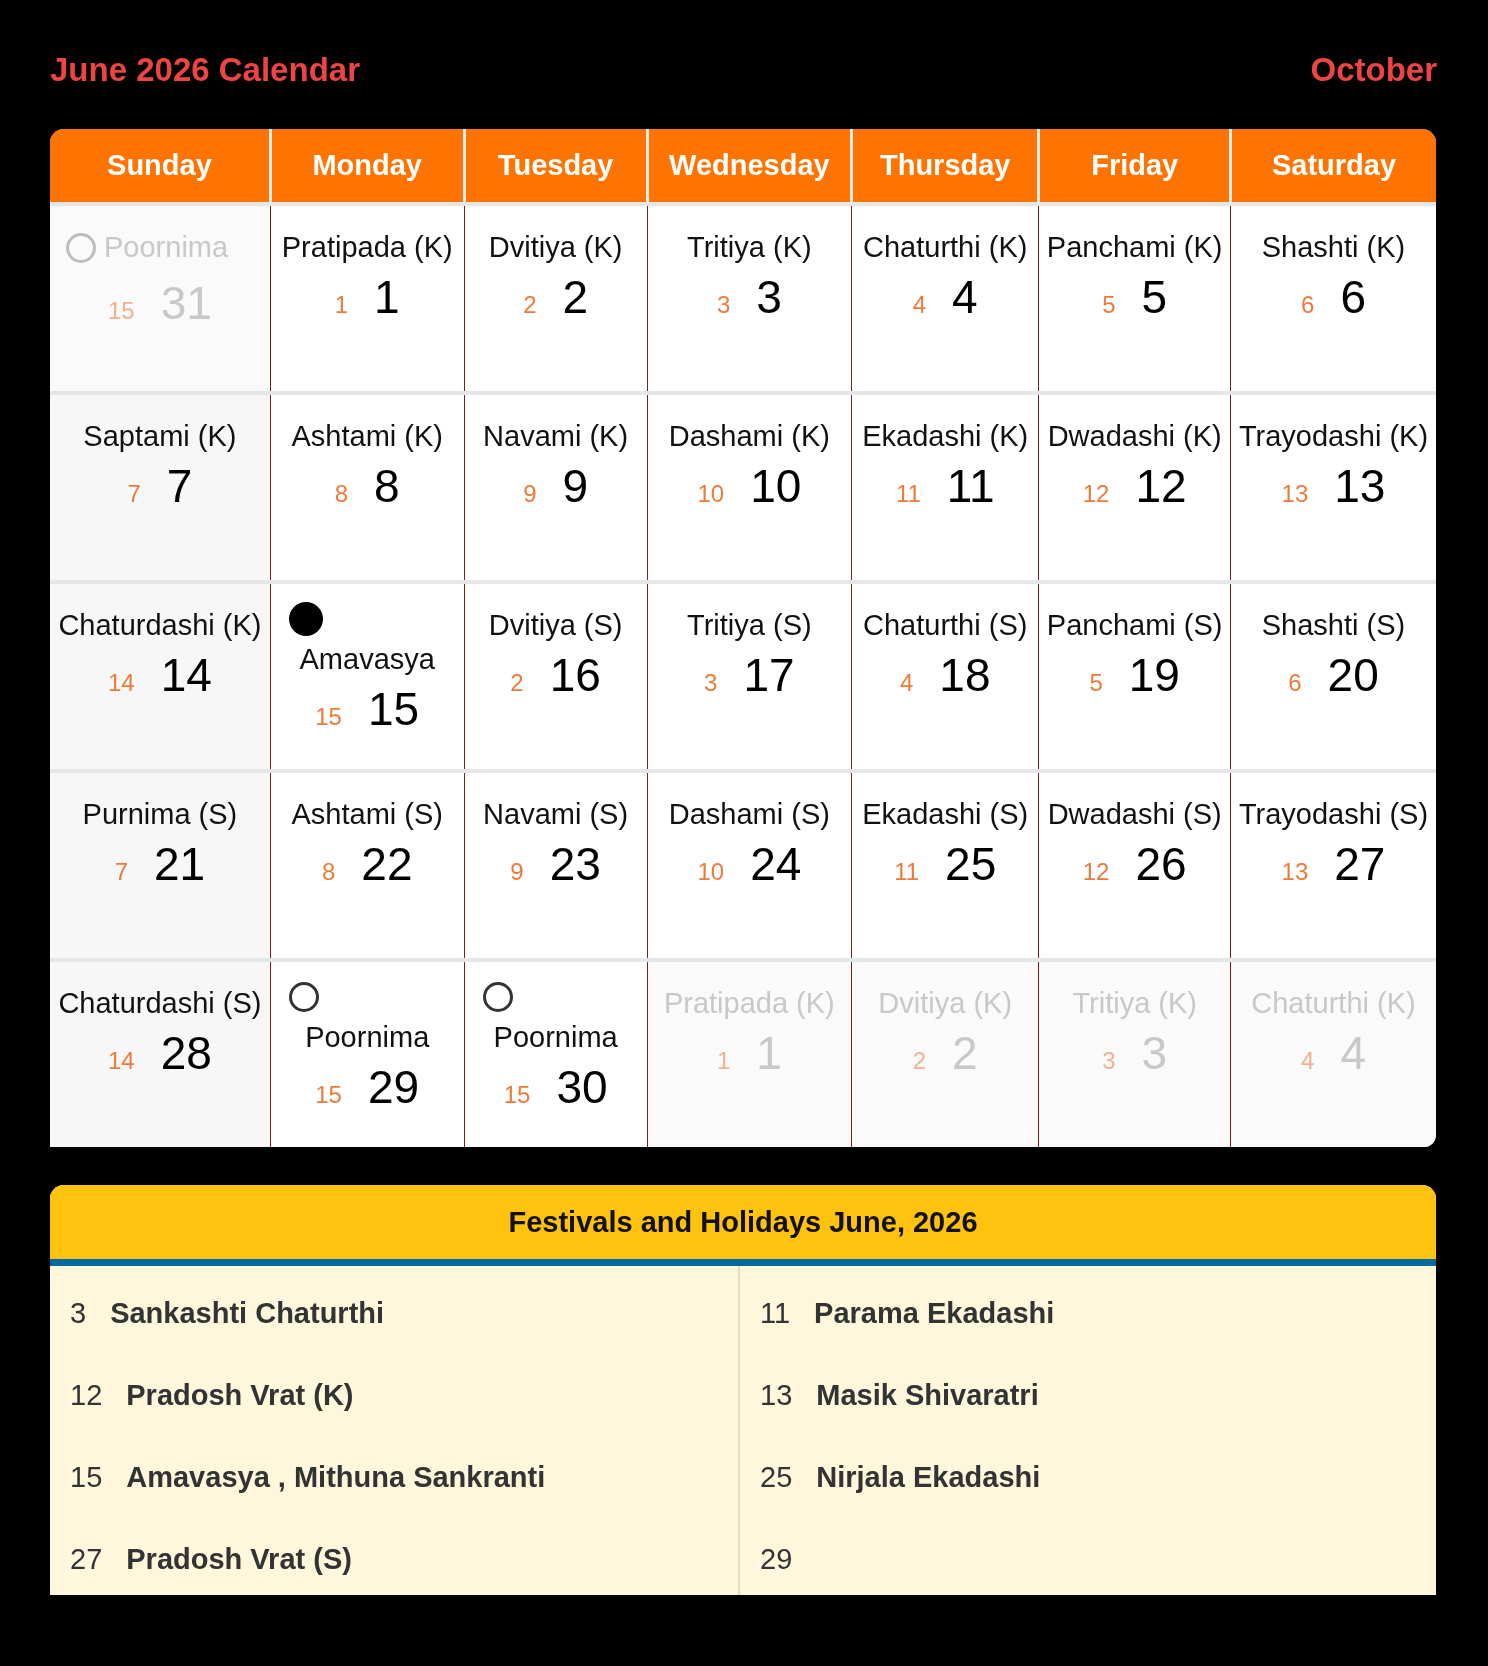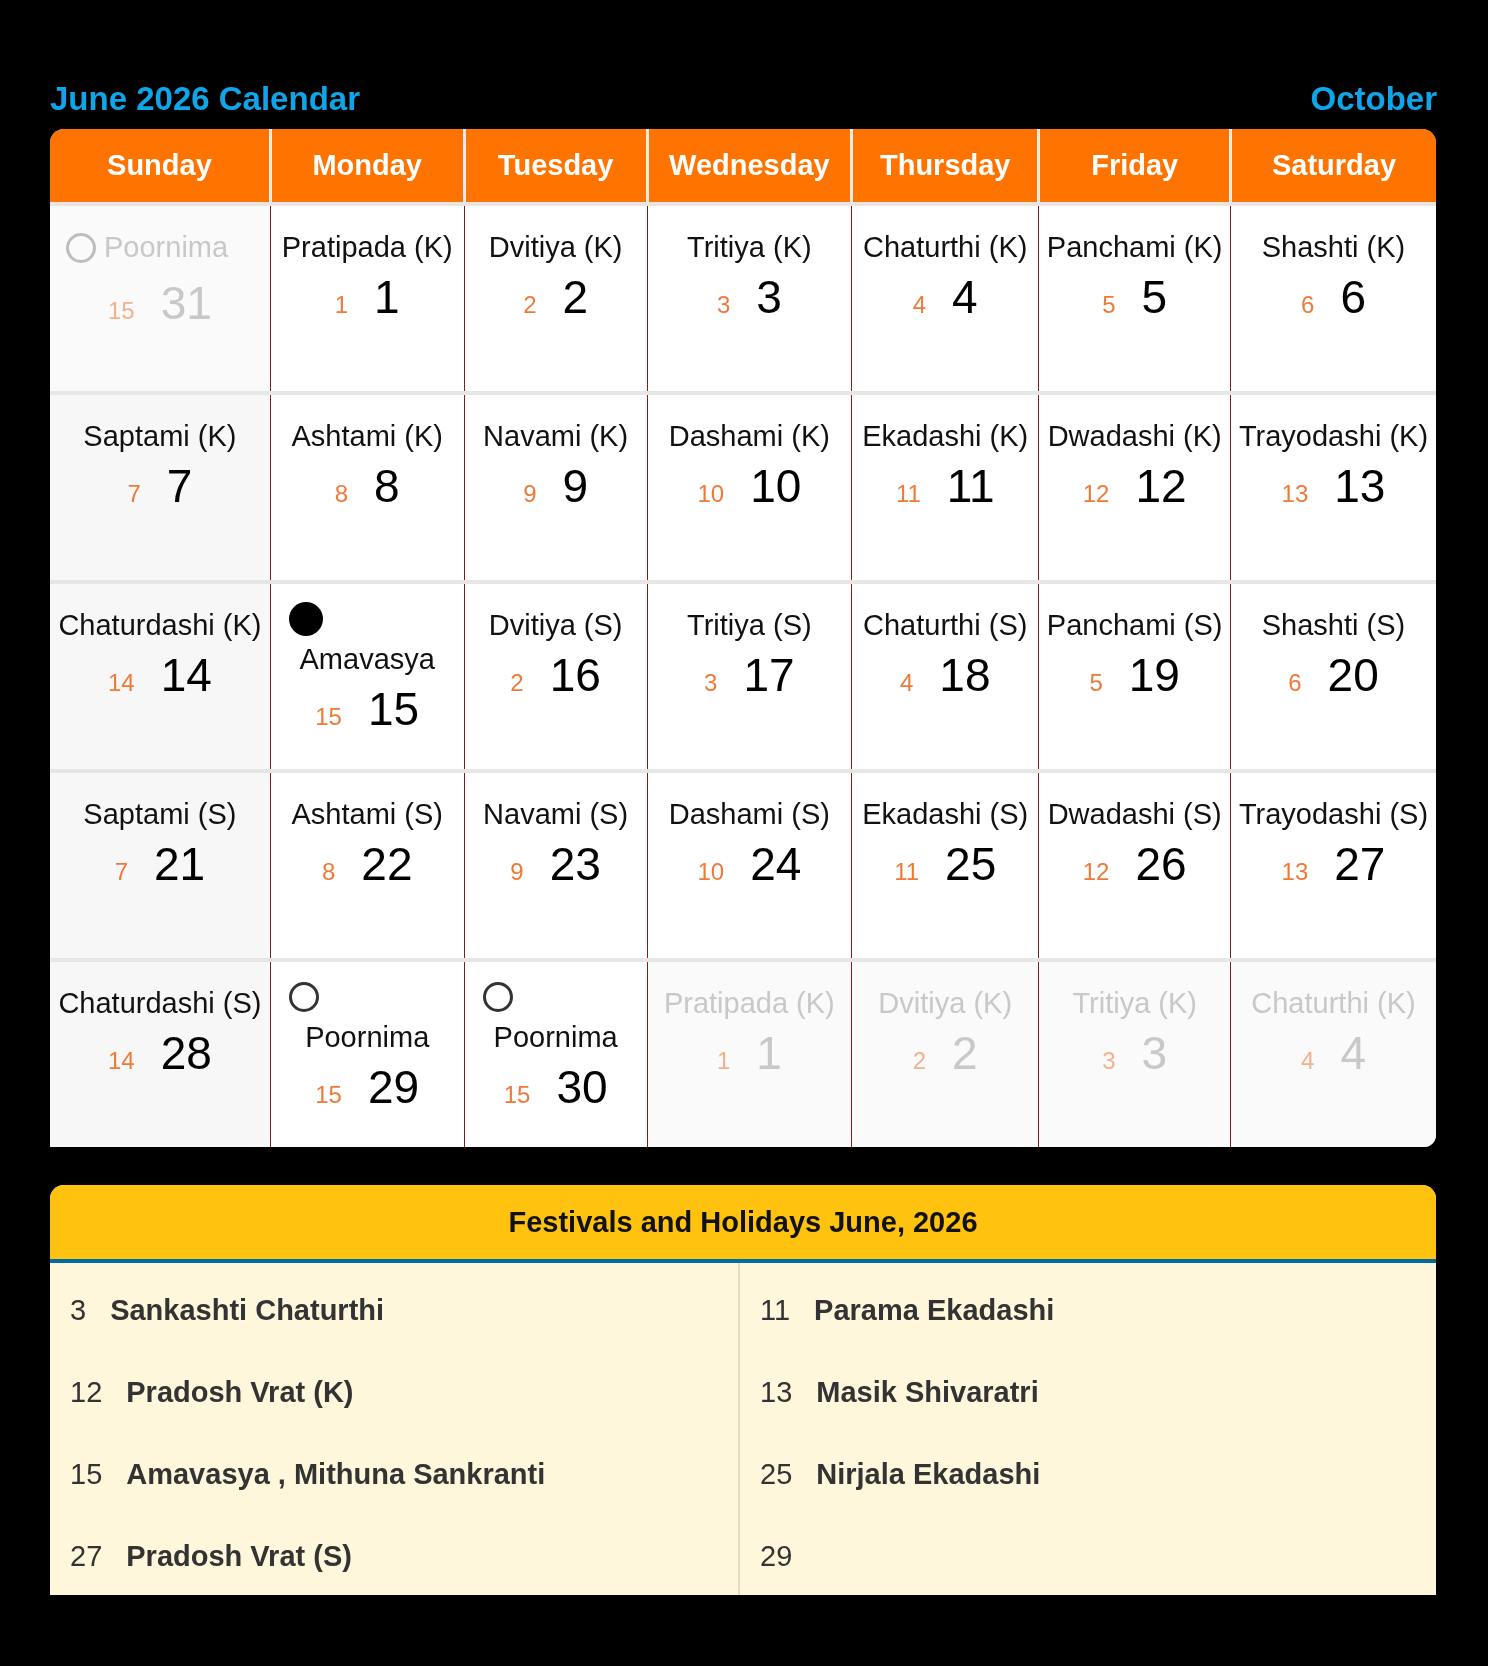--- a/index.html
+++ b/index.html
@@ -4,21 +4,21 @@
 <style>
   html, body { margin: 0; padding: 0; }
   body {
     width: 1488px; height: 1666px; background: #000;
     font-family: "Liberation Sans", "DejaVu Sans", sans-serif;
     position: relative; overflow: hidden;
   }
   .page-header {
     position: absolute; left: 50px; right: 51px; top: 48px; height: 44px;
     display: flex; justify-content: space-between; align-items: center;
-    color: #0ea5e9; font-weight: bold; font-size: 33px; margin-top: 29px;
+    color: #ef4444; font-weight: bold; font-size: 33px;
   }
   .cal {
     position: absolute; left: 50px; top: 129px; width: 1386px;
     border-radius: 14px 14px 12px 0; overflow: hidden; background: #fdba74;
   }
   .cal table { border-collapse: collapse; width: 100%; table-layout: fixed; }
   .cal th {
     background: #ff7300; color: #fff; font-size: 29px; font-weight: bold;
     height: 73px; border-right: 3px solid #ececec; padding: 0;
   }
@@ -50,21 +50,21 @@
   .faded-moon .tithi { color: #c8c8c8; }
   .faded-moon .greg { color: #c8c8c8; }
   .faded-moon .tnum { color: #f4b08c; }
 
   .fest {
     position: absolute; left: 50px; top: 1185px; width: 1386px; height: 410px;
     border-radius: 14px 14px 0 0; overflow: hidden; background: #fef7dc;
   }
   .fest-title {
     background: #ffc20e; height: 74px; display: flex; align-items: center; justify-content: center;
-    font-size: 29px; font-weight: bold; color: #111; border-bottom: 4px solid #0369a1;
+    font-size: 29px; font-weight: bold; color: #111; border-bottom: 7px solid #0369a1;
   }
   .fest-grid { display: grid; grid-template-columns: 690px 1fr; height: 333px; }
   .fest-col { padding-top: 6px; }
   .fest-col.left { border-right: 2px solid #e6dcc0; }
   .fest-item { height: 82px; display: flex; align-items: center; padding-left: 20px; font-size: 29px; color: #333; }
   .fest-day { margin-right: 24px; }
   .fest-name { font-weight: bold; color: #333; }
 </style>
 </head>
 <body>
@@ -294,21 +294,21 @@
               <div class="nums">
                 <span class="tnum">6</span>
                 <span class="greg">20</span>
               </div>
             </div>
           </td>
         </tr>
         <tr>
           <td class="sun">
             <div class="cell-inner">
-              <div class="tithi">Saptami (S)</div>
+              <div class="tithi">Purnima (S)</div>
               <div class="nums">
                 <span class="tnum">7</span>
                 <span class="greg">21</span>
               </div>
             </div>
           </td>
           <td class="">
             <div class="cell-inner">
               <div class="tithi">Ashtami (S)</div>
               <div class="nums">

